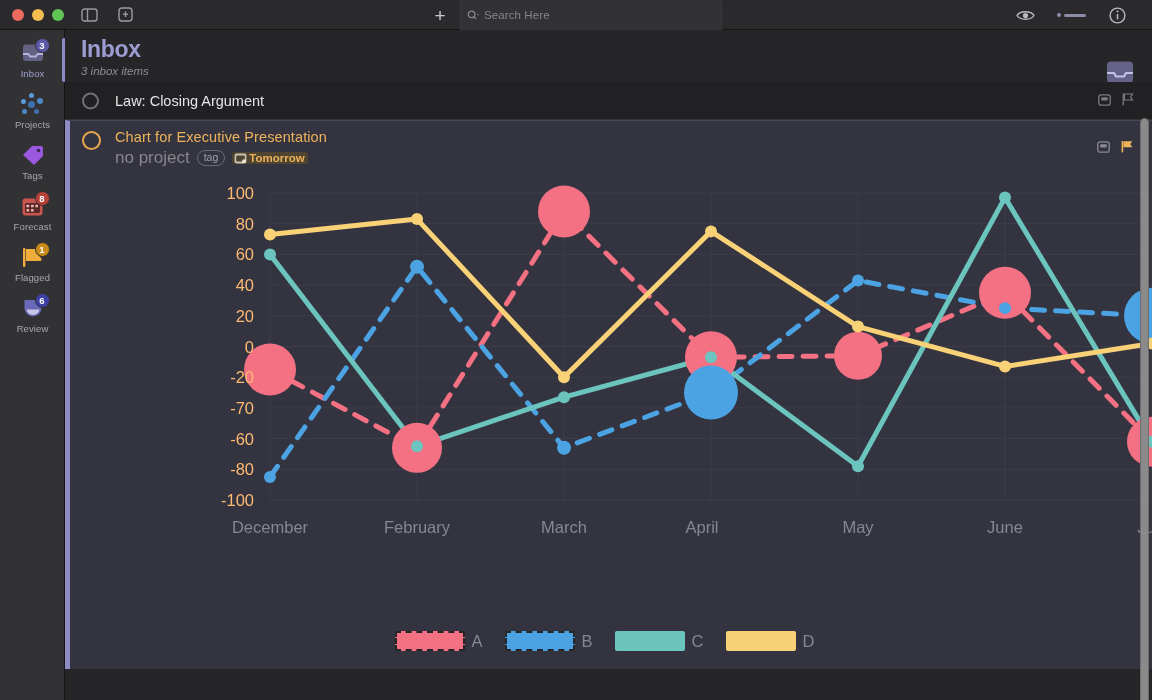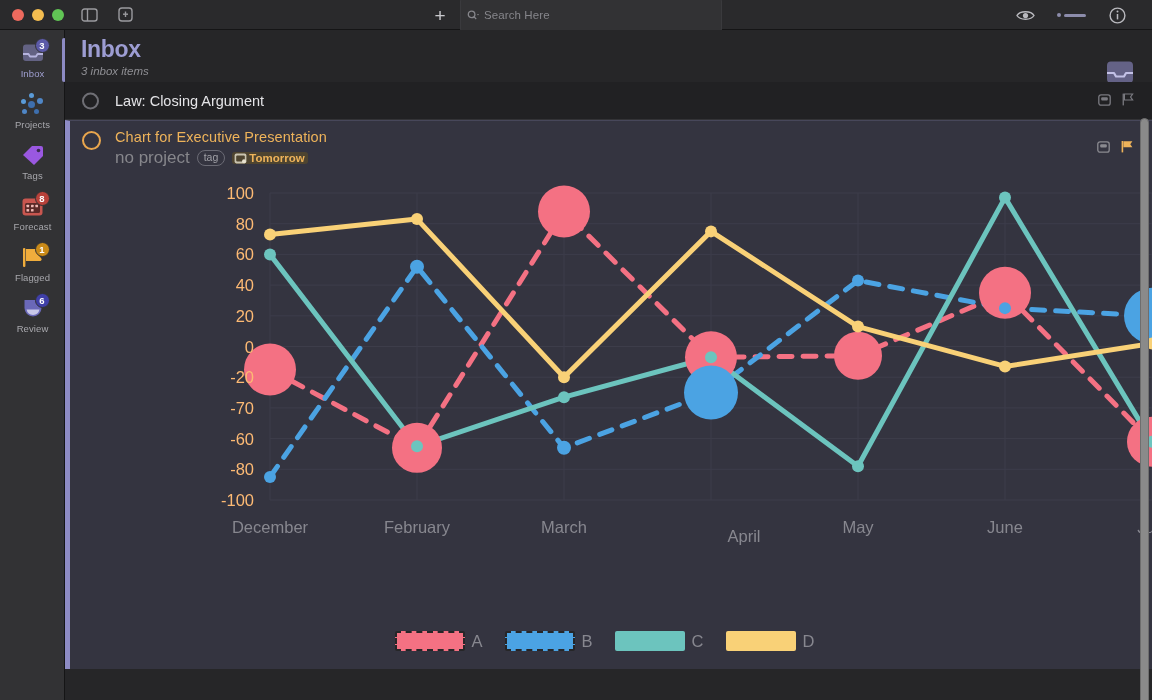--- a/index.html
+++ b/index.html
@@ -455,21 +455,21 @@
             <div class="ytick" style="top: 140.8px; left: 124px;">20</div>
             <div class="ytick" style="top: 171.5px; left: 124px;">0</div>
             <div class="ytick" style="top: 202.2px; left: 124px;">-20</div>
             <div class="ytick" style="top: 232.9px; left: 124px;">-70</div>
             <div class="ytick" style="top: 263.6px; left: 124px;">-60</div>
             <div class="ytick" style="top: 294.3px; left: 124px;">-80</div>
             <div class="ytick" style="top: 325px; left: 124px;">-100</div>
             <div class="xtick" style="left: 200px; top: 343px;">December</div>
             <div class="xtick" style="left: 347px; top: 343px;">February</div>
             <div class="xtick" style="left: 494px; top: 343px;">March</div>
-            <div class="xtick" style="left: 674px; top: 343px; margin-top: 9px;">April</div>
+            <div class="xtick" style="left: 632px; top: 343px;">April</div>
             <div class="xtick" style="left: 788px; top: 343px;">May</div>
             <div class="xtick" style="left: 935px; top: 343px;">June</div>
             <div class="xtick" style="left: 1082px; top: 343px;">July</div>
           </div>
         <div class="legend" id="legend">
             <div class="lg">
               <span class="lg-sw dashed" style="background: rgb(244, 113, 131);"></span>
               <span class="lg-lb">A</span>
             </div>
             <div class="lg">

